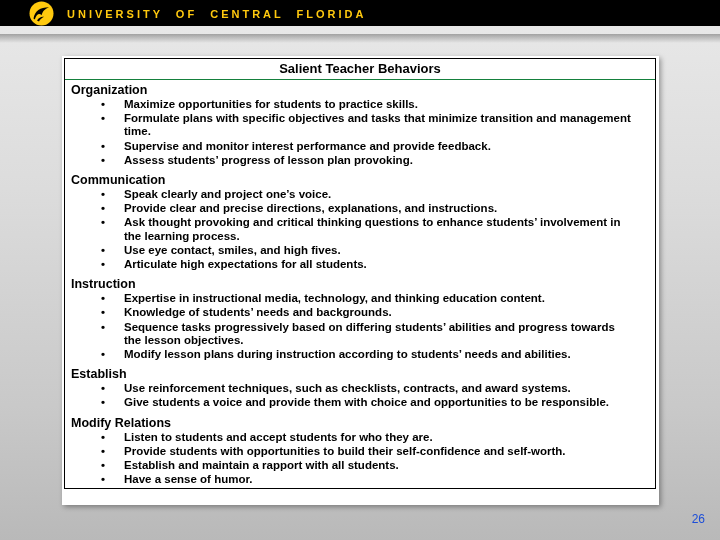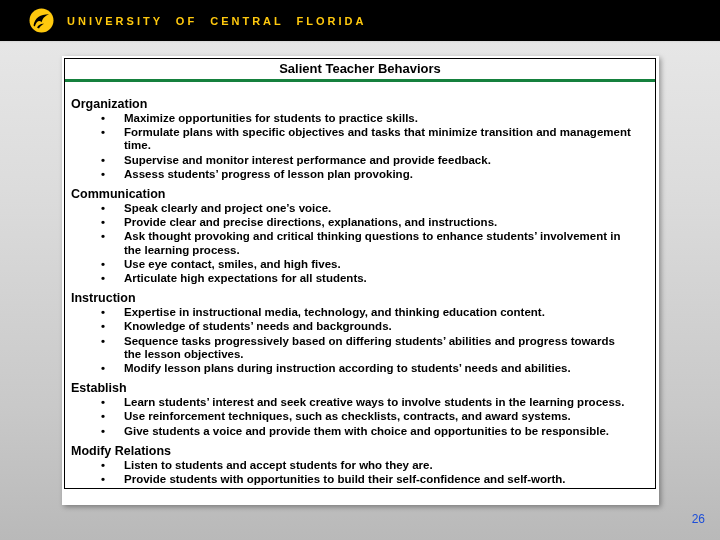--- a/index.html
+++ b/index.html
@@ -2,21 +2,21 @@
 <html><head>
 <meta charset="utf-8">
 <style>
   html,body{margin:0;padding:0;}
   body{
     width:720px;height:540px;position:relative;overflow:hidden;
     background:linear-gradient(180deg,#e9e9e9 0%,#dcdcdc 35%,#c9c9c9 75%,#b9b9b9 100%);
     font-family:"Liberation Sans", sans-serif;
   }
   .header-bar{
-    position:absolute;top:0;left:0;width:720px;height:41px;background:#000;
+    position:absolute;top:0;left:0;width:720px;height:26px;background:#000;
     display:flex;align-items:center;padding-left:28px;box-sizing:border-box;
   }
   .logo{width:27px;height:27px;margin-right:12px;flex:0 0 auto;}
   .header-title{
     color:#FFC90E;font-weight:bold;font-size:11px;letter-spacing:3px;word-spacing:7px;
     white-space:nowrap;margin-top:1px;
   }
   .header-shadow{
     position:absolute;top:34px;left:0;width:720px;height:9px;
     background:linear-gradient(180deg,rgba(0,0,0,0.30),rgba(0,0,0,0));
@@ -24,27 +24,27 @@
   .panel{
     position:absolute;left:62px;top:56px;width:597px;height:449px;background:#ffffff;
     box-shadow:2px 2px 5px rgba(0,0,0,0.35);
   }
   .table-box{
     position:absolute;left:2px;top:2px;right:3px;height:431px;
     border:1px solid #000;box-sizing:border-box;overflow:hidden;background:#fff;
   }
   .table-title{
     text-align:center;font-weight:bold;font-size:13px;color:#000;
-    padding:2px 0 3px 0;border-bottom:3px solid #15803d;
+    padding:2px 0 3px 0;border-bottom:1px solid #15803d;
   }
   .content{padding:1px 6px 0 4px;}
   .sec-h{
     margin:6px 0 1px 2px;font-size:12.5px;font-weight:bold;color:#000;line-height:14px;
   }
-  .sec:first-child .sec-h{margin-top:14px;}
+  .sec:first-child .sec-h{margin-top:2px;}
   .blist{list-style:none;margin:0;padding:0;}
   .blist li{
     position:relative;padding-left:55px;padding-right:16px;
     font-size:11.5px;font-weight:bold;color:#000;line-height:13.2px;margin-bottom:1px;
   }
   .blist li::before{content:"\2022";position:absolute;left:32px;top:0;}
   .page-num{
     position:absolute;right:15px;bottom:14px;color:#1d4ed8;font-size:12px;
   }
 </style>
@@ -93,21 +93,20 @@
           <li>Expertise in instructional media, technology, and thinking education content.</li>
           <li>Knowledge of students’ needs and backgrounds.</li>
           <li>Sequence tasks progressively based on differing students’ abilities and progress towards the lesson objectives.</li>
           <li>Modify lesson plans during instruction according to students’ needs and abilities.</li>
         </ul>
       </section>
 
       <section class="sec">
         <h3 class="sec-h">Establish</h3>
         <ul class="blist">
-          <li>Learn students’ interest and seek creative ways to involve students in the learning process.</li>
           <li>Use reinforcement techniques, such as checklists, contracts, and award systems.</li>
           <li>Give students a voice and provide them with choice and opportunities to be responsible.</li>
         </ul>
       </section>
 
       <section class="sec">
         <h3 class="sec-h">Modify Relations</h3>
         <ul class="blist">
           <li>Listen to students and accept students for who they are.</li>
           <li>Provide students with opportunities to build their self-confidence and self-worth.</li>

